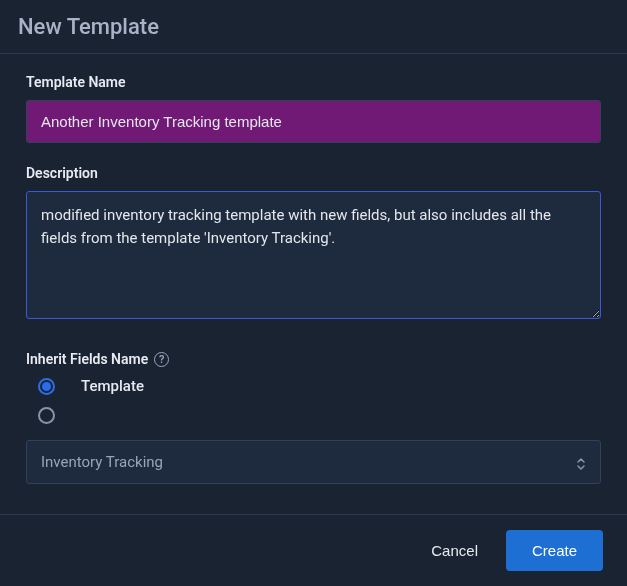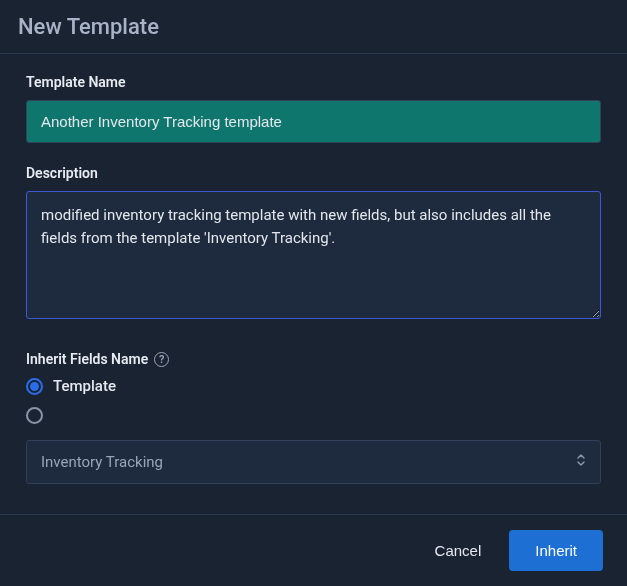--- a/index.html
+++ b/index.html
@@ -36,21 +36,21 @@
     font-size: 14px;
     font-weight: 600;
     color: #e8ecf2;
     margin-bottom: 10px;
     display: flex;
     align-items: center;
     gap: 6px;
   }
   .text-input {
     width: 100%;
-    background: #0f766e;
+    background: #701a75;
     border: 1px solid #31415a;
     border-radius: 3px;
     padding: 12px 14px;
     font-size: 15px;
     color: #e4e7ec;
     outline: none;
   }
   .textarea {
     width: 100%;
     height: 128px;
@@ -60,22 +60,22 @@
     padding: 12px 14px;
     font-size: 15px;
     line-height: 1.55;
     color: #e4e7ec;
     outline: none;
     resize: both;
     font-family: inherit;
   }
   .radiogroup { display: flex; flex-direction: column; gap: 12px; margin-top: 4px; margin-bottom: 16px;}
   .radio-row {
-    display: flex; align-items: center; gap: 10px;
-    font-size: 15px; font-weight: 500; color: #e6eaf0;
+    display: flex; align-items: center; gap: 26px;
+    font-size: 15px; font-weight: 500; color: #e6eaf0; margin-left: 12px;
   }
   .radio-outer {
     width: 17px; height: 17px; border-radius: 50%;
     border: 2px solid #2b6de8;
     display: flex; align-items: center; justify-content: center;
     background: transparent;
     flex-shrink: 0;
   }
   .radio-outer.unchecked { border-color: #8894a7; }
   .radio-inner {
@@ -90,21 +90,21 @@
     font-weight: 600;
   }
   .select {
     width: 100%;
     background: #1e2a3d;
     border: 1px solid #31415a;
     border-radius: 3px;
     padding: 12px 14px;
     font-size: 15px;
     color: #98a4b8;
-    display: flex; align-items: flex-start; justify-content: space-between;
+    display: flex; align-items: flex-end; justify-content: space-between;
   }
   .select-chev { color: #8894a7; display: flex; flex-direction: column; line-height: 0;}
   .footer {
     border-top: 1px solid #2c3a4f;
     padding: 15px 24px 15px 24px;
     display: flex; justify-content: flex-end; gap: 22px; align-items: center;
   }
   .btn {
     border-radius: 4px;
     font-size: 15px;
@@ -166,16 +166,16 @@
               <path d="M2 5 L5 2 L8 5 M2 9 L5 12 L8 9" stroke="#8894a7" stroke-width="1.5" fill="none" stroke-linecap="round" stroke-linejoin="round"></path>
             </svg>
         </span>
       </div>
     </div>
 
   </div>
 
   <div class="footer">
     <button class="btn btn-secondary">Cancel</button>
-    <button class="btn btn-primary">Inherit</button>
+    <button class="btn btn-primary">Create</button>
   </div>
 
 </div>
 
 </body></html>

